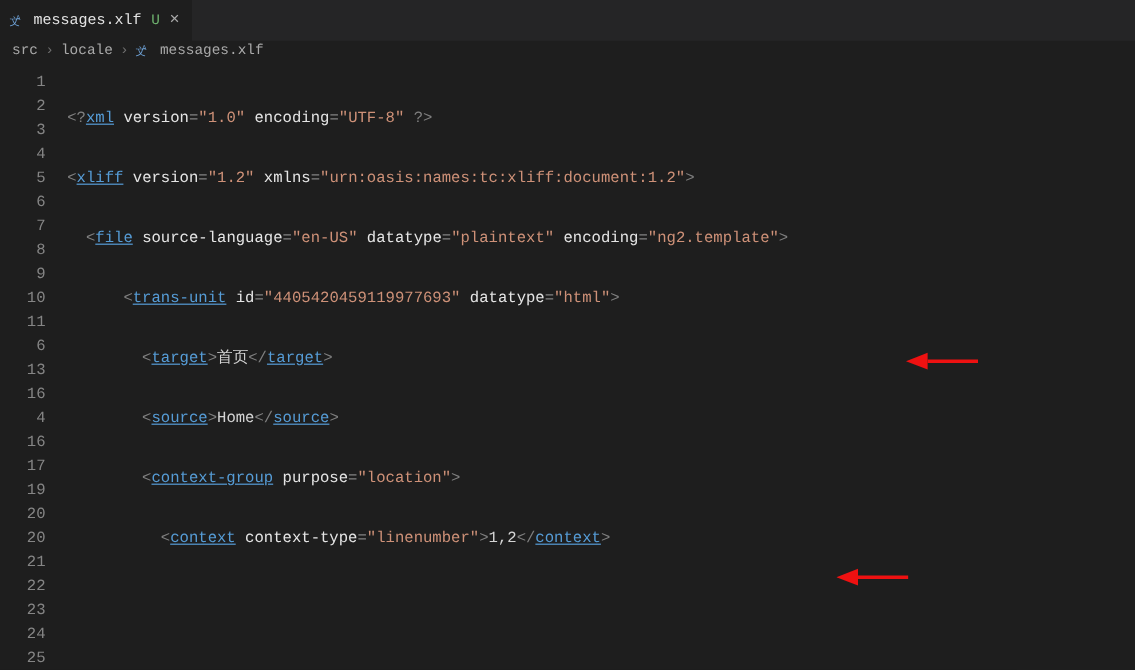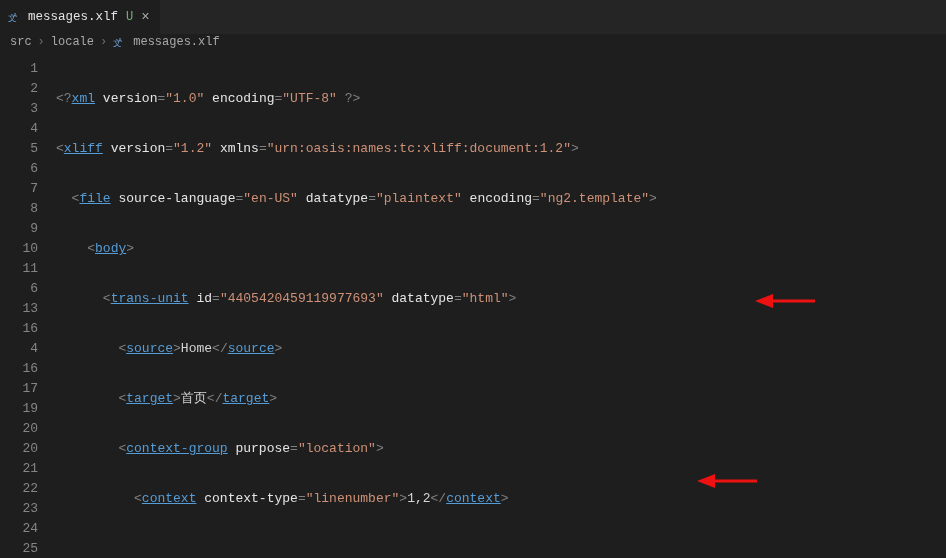--- a/index.html
+++ b/index.html
@@ -153,24 +153,23 @@
       <div>21</div>
       <div>22</div>
       <div>23</div>
       <div>24</div>
       <div>25</div>
   </div>
   <div class="code">
     <div class="line"><span class="p">&lt;?</span><span class="tg">xml</span> <span class="at">version</span><span class="p">=</span><span class="st">"1.0"</span> <span class="at">encoding</span><span class="p">=</span><span class="st">"UTF-8"</span> <span class="p">?&gt;</span></div>
     <div class="line"><span class="p">&lt;</span><span class="tg">xliff</span> <span class="at">version</span><span class="p">=</span><span class="st">"1.2"</span> <span class="at">xmlns</span><span class="p">=</span><span class="st">"urn:oasis:names:tc:xliff:document:1.2"</span><span class="p">&gt;</span></div>
     <div class="line">  <span class="p">&lt;</span><span class="tg">file</span> <span class="at">source-language</span><span class="p">=</span><span class="st">"en-US"</span> <span class="at">datatype</span><span class="p">=</span><span class="st">"plaintext"</span> <span class="at">encoding</span><span class="p">=</span><span class="st">"ng2.template"</span><span class="p">&gt;</span></div>
-    <div class="line">    <span class="p">&lt;</span><span class="tg">body</span><span class="p">&gt;</span></div>
     <div class="line">      <span class="p">&lt;</span><span class="tg">trans-unit</span> <span class="at">id</span><span class="p">=</span><span class="st">"4405420459119977693"</span> <span class="at">datatype</span><span class="p">=</span><span class="st">"html"</span><span class="p">&gt;</span></div>
+    <div class="line">        <span class="p">&lt;</span><span class="tg">target</span><span class="p">&gt;</span><span class="tx">首页</span><span class="p">&lt;/</span><span class="tg">target</span><span class="p">&gt;</span></div>
     <div class="line">        <span class="p">&lt;</span><span class="tg">source</span><span class="p">&gt;</span><span class="tx">Home</span><span class="p">&lt;/</span><span class="tg">source</span><span class="p">&gt;</span></div>
-    <div class="line">        <span class="p">&lt;</span><span class="tg">target</span><span class="p">&gt;</span><span class="tx">首页</span><span class="p">&lt;/</span><span class="tg">target</span><span class="p">&gt;</span></div>
     <div class="line">        <span class="p">&lt;</span><span class="tg">context-group</span> <span class="at">purpose</span><span class="p">=</span><span class="st">"location"</span><span class="p">&gt;</span></div>
     <div class="line">          <span class="p">&lt;</span><span class="tg">context</span> <span class="at">context-type</span><span class="p">=</span><span class="st">"linenumber"</span><span class="p">&gt;</span><span class="tx">1,2</span><span class="p">&lt;/</span><span class="tg">context</span><span class="p">&gt;</span></div>
     
     
     
     
     
     
     
     

